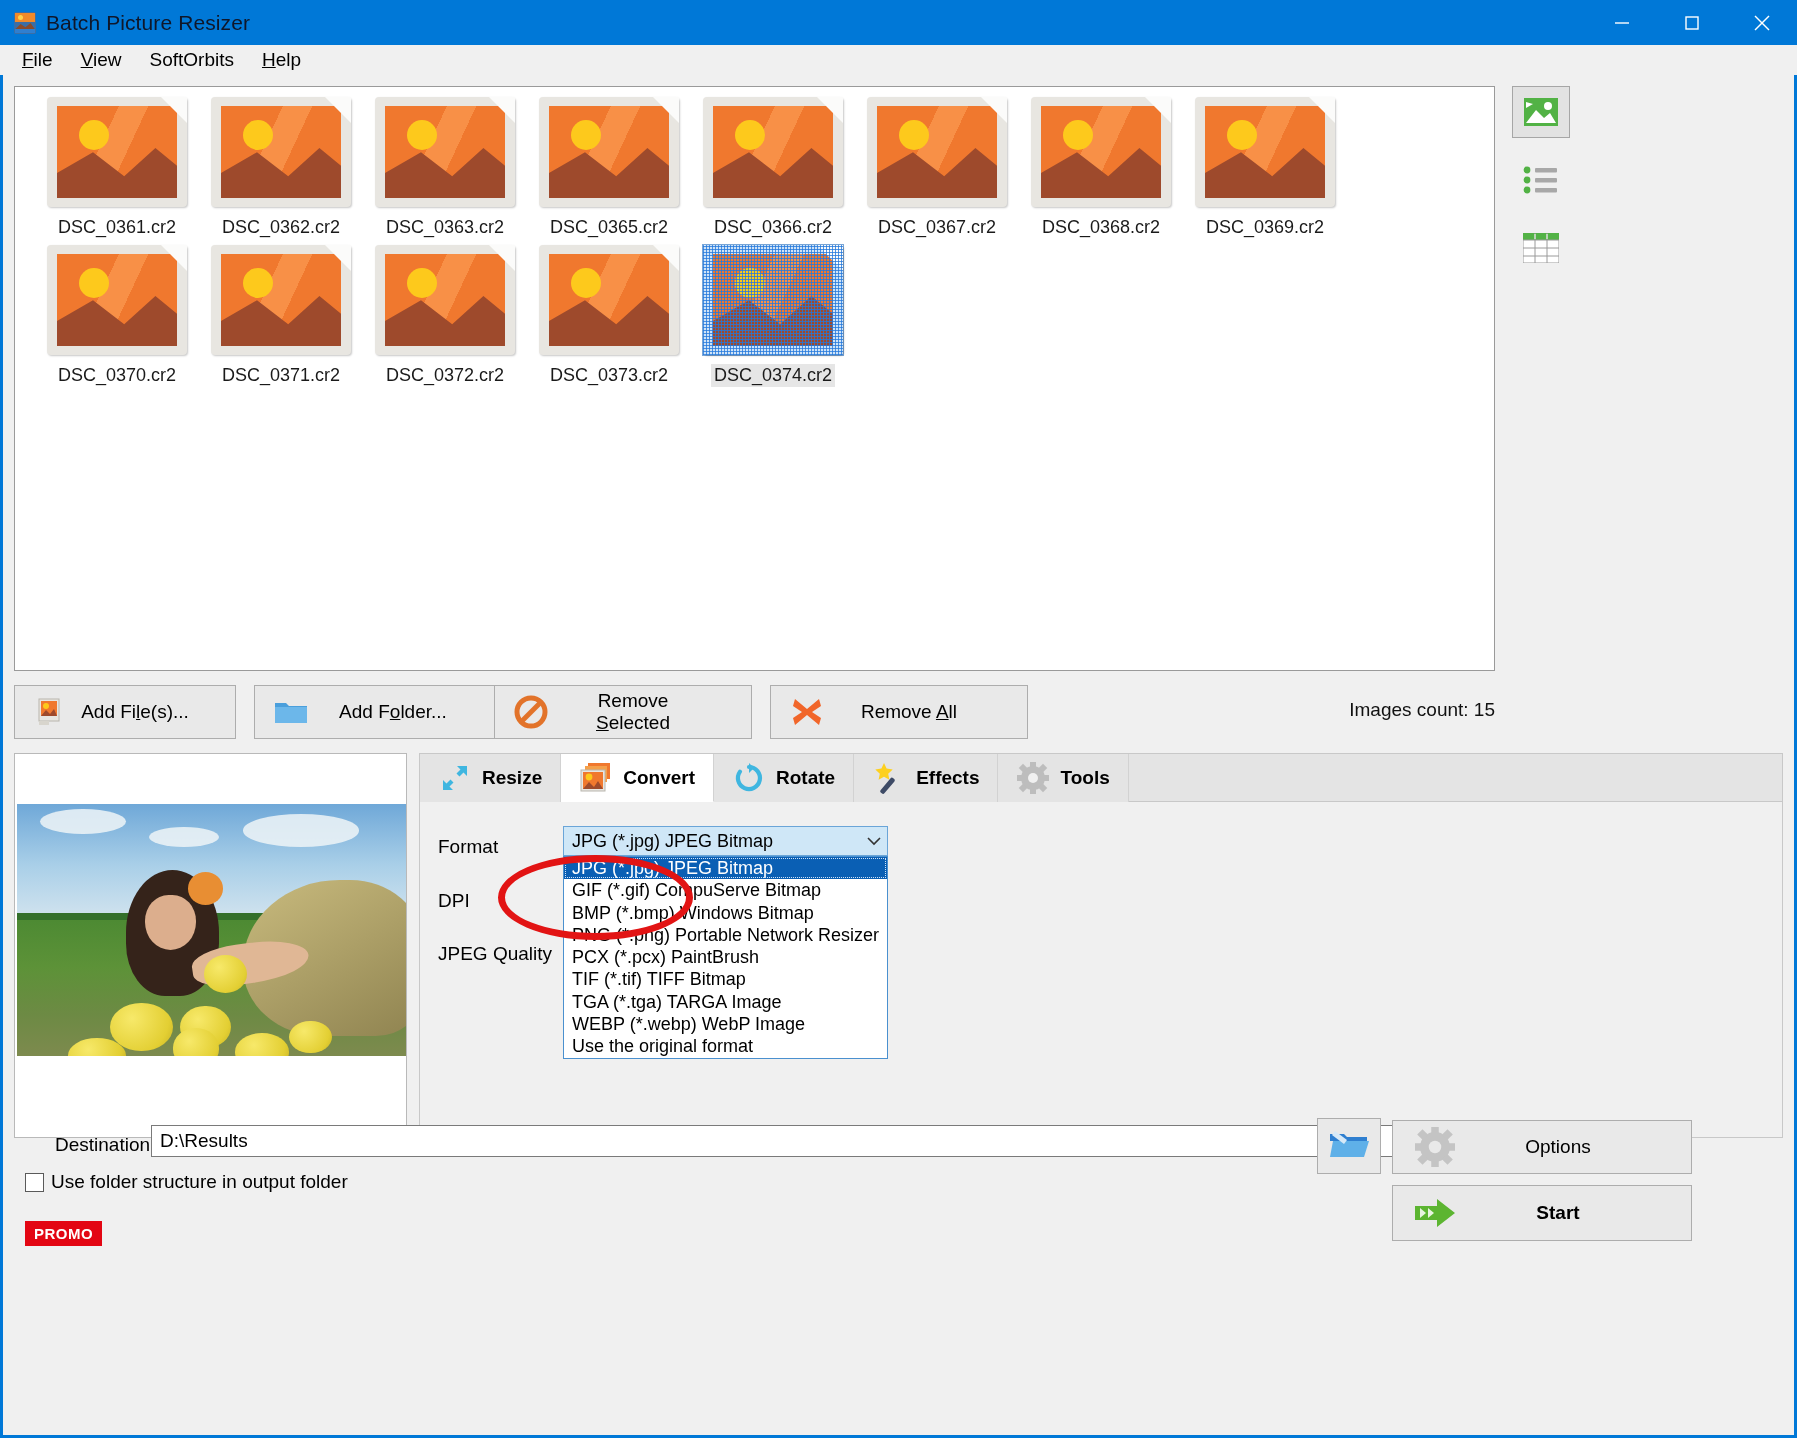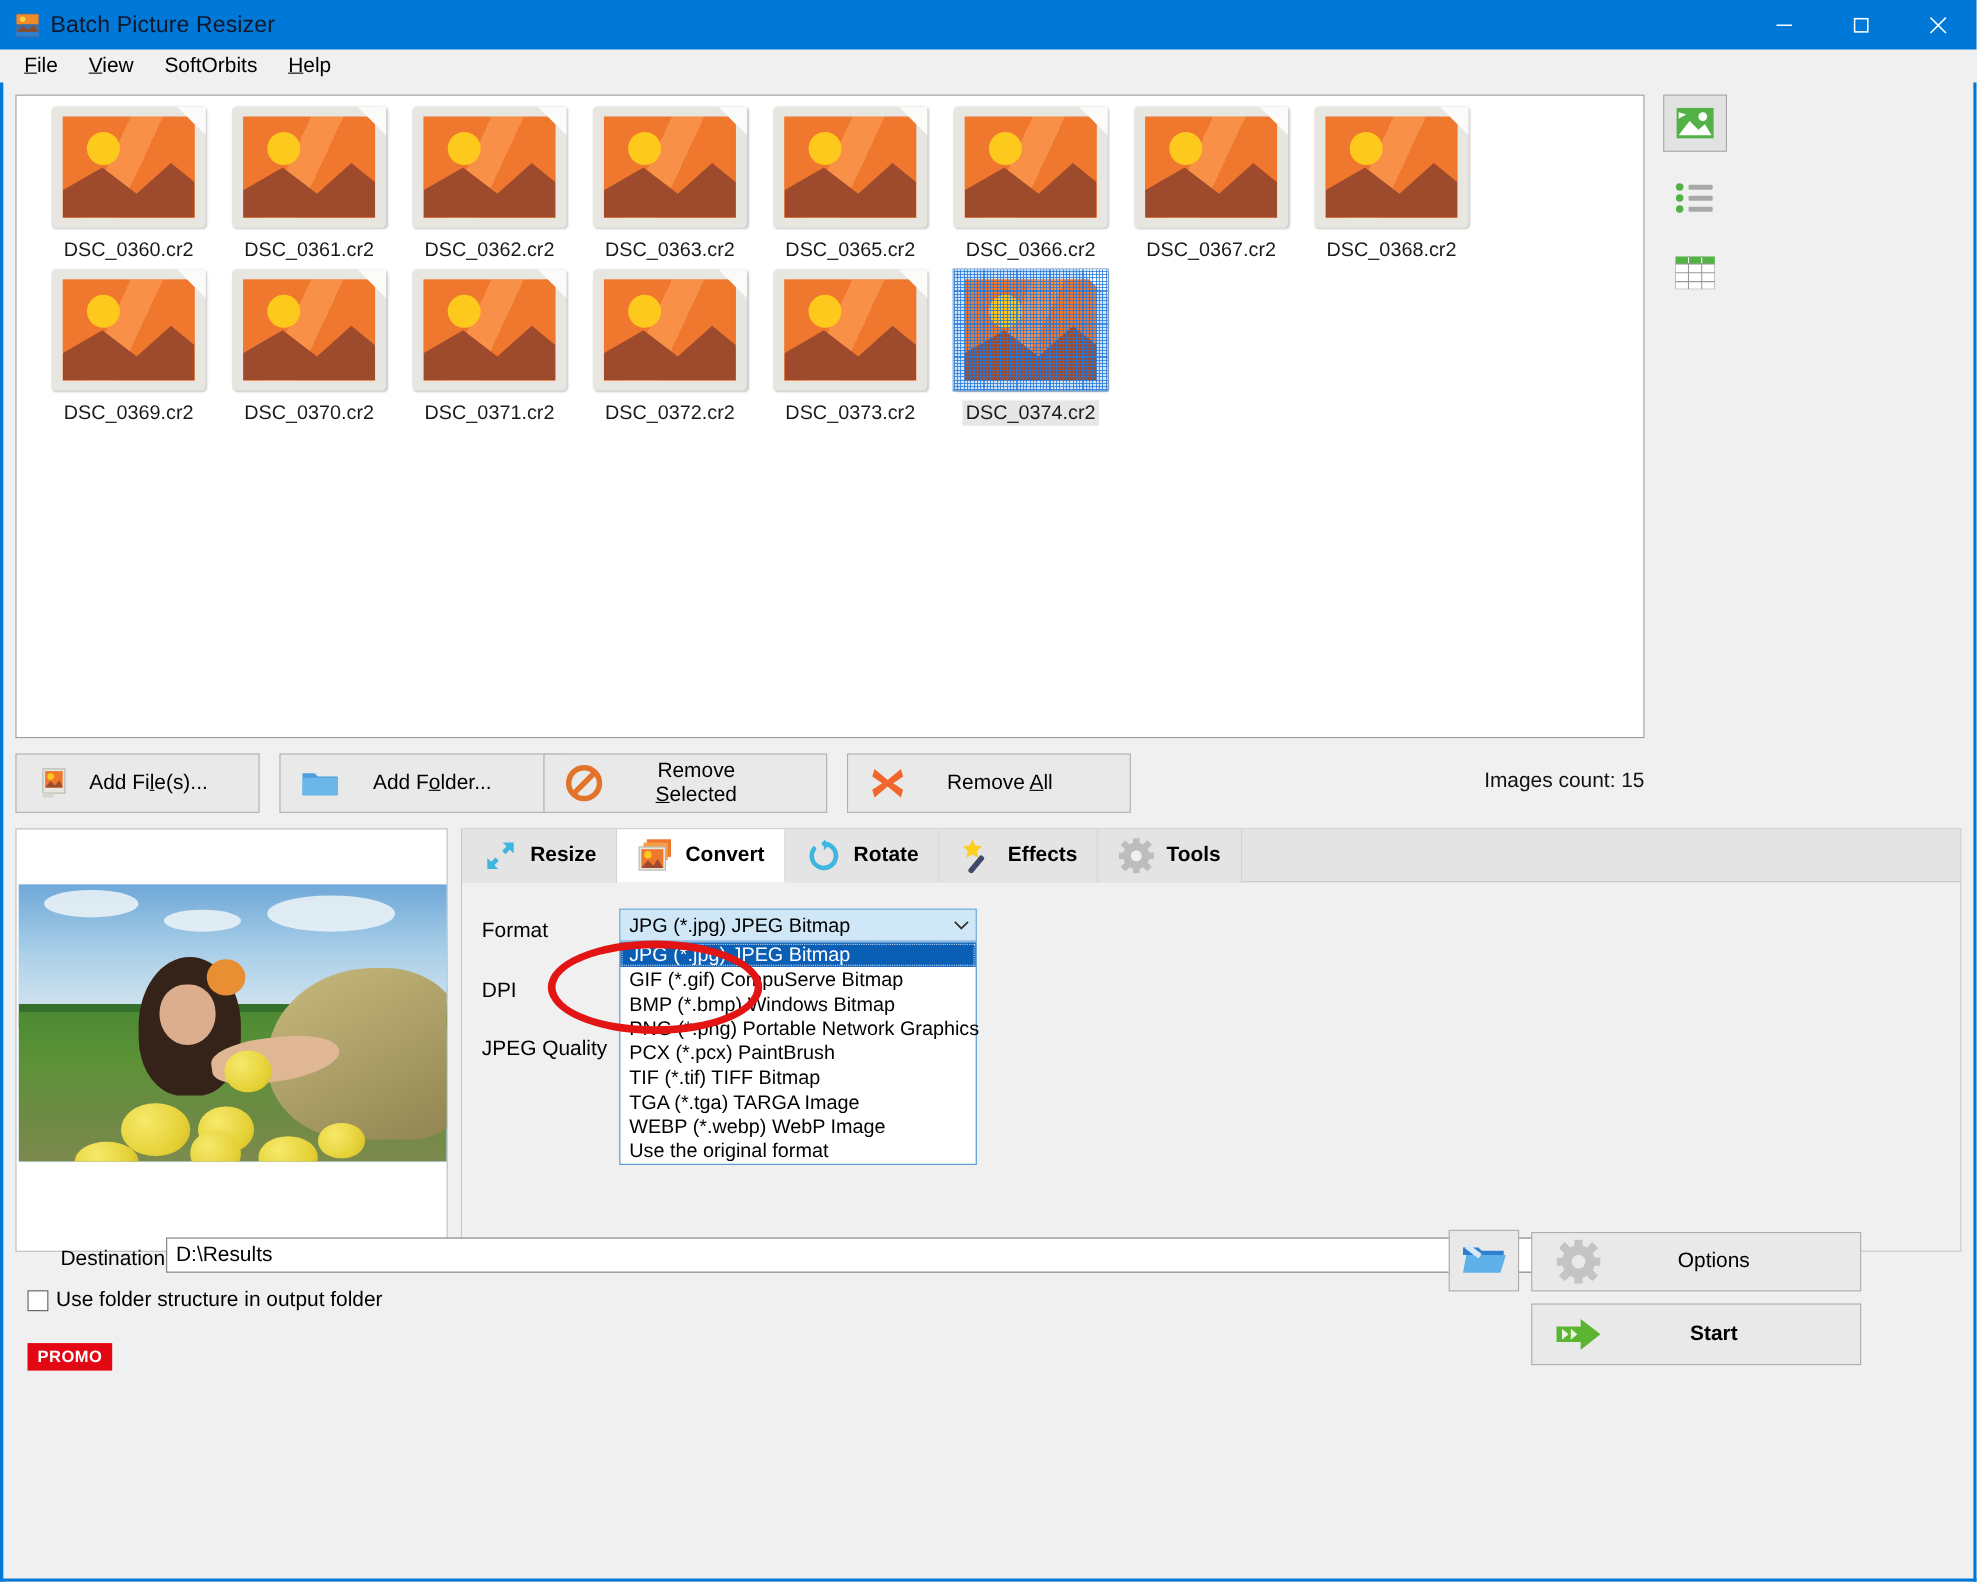--- a/index.html
+++ b/index.html
@@ -275,32 +275,20 @@
   <div class="mi"><u>F</u><span>ile</span></div>
   <div class="mi"><u>V</u><span>iew</span></div>
   <div class="mi"><span>SoftOrbits</span></div>
   <div class="mi"><u>H</u><span>elp</span></div>
 </div>
 
 <div id="frame">
 
   <div id="thumbwrap">
     <div id="thumbgrid">
-        <div class="thumb">
-          <div class="pic">
-            <div class="page"></div>
-            <div class="inner">
-              <div class="sky"></div>
-              <div class="sun"></div>
-              <div class="mt"></div>
-            </div>
-            <div class="fold"></div>
-          </div>
-          <div class="label">DSC_0360.cr2</div>
-        </div>
         <div class="thumb">
           <div class="pic">
             <div class="page"></div>
             <div class="inner">
               <div class="sky"></div>
               <div class="sun"></div>
               <div class="mt"></div>
             </div>
             <div class="fold"></div>
           </div>
@@ -625,21 +613,21 @@
         <svg width="14" height="10" viewBox="0 0 14 10">
             <path d="M1 2 L7 8 L13 2" fill="none" stroke="#333" stroke-width="1.6"></path>
           </svg>
       </span>
     </div>
 
     <div id="droplist">
         <div class="opt sel">JPG (*.jpg) JPEG Bitmap</div>
         <div class="opt">GIF (*.gif) CompuServe Bitmap</div>
         <div class="opt">BMP (*.bmp) Windows Bitmap</div>
-        <div class="opt">PNG (*.png) Portable Network Graphics</div>
+        <div class="opt">PNG (*.png) Portable Network Resizer</div>
         <div class="opt">PCX (*.pcx) PaintBrush</div>
         <div class="opt">TIF (*.tif) TIFF Bitmap</div>
         <div class="opt">TGA (*.tga) TARGA Image</div>
         <div class="opt">WEBP (*.webp) WebP Image</div>
         <div class="opt">Use the original format</div>
       </div>
   </div>
 
   <div id="lbl-dest">Destination</div>
   <div id="destbox">

